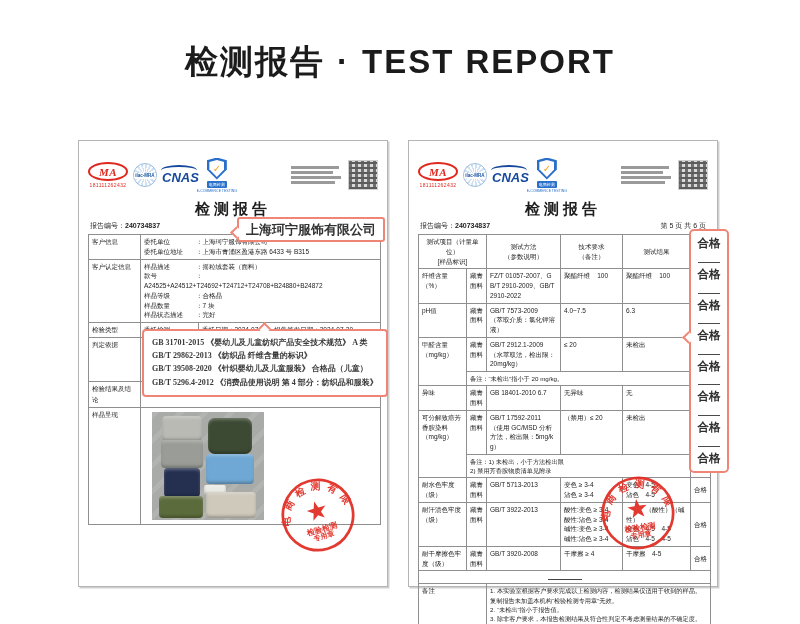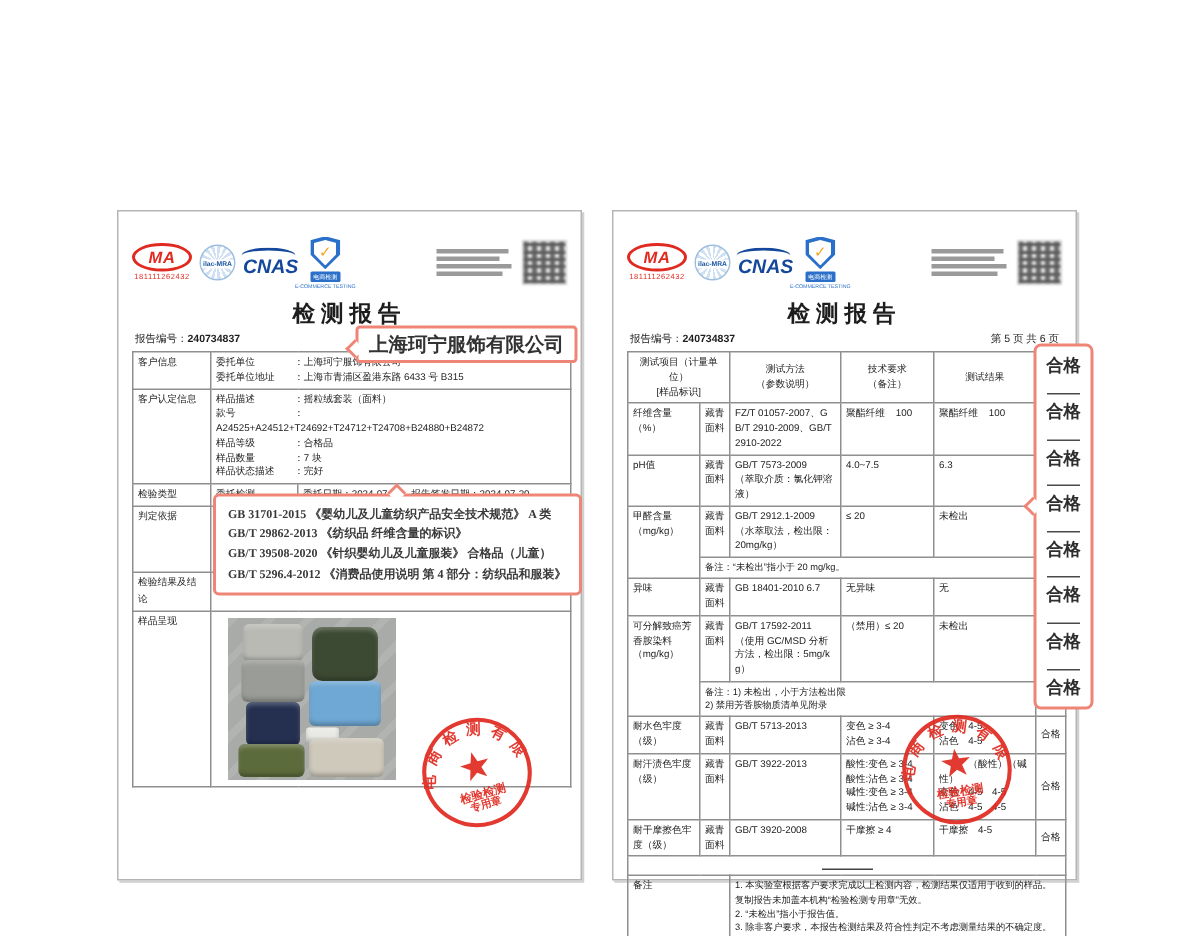--- a/index.html
+++ b/index.html
@@ -24,21 +24,21 @@
     border:1px solid #b5b5b5;box-shadow:1.5px 1.5px 0 rgba(120,120,120,.35);
     padding:8px 9px;}
   .doc-left{left:78px;}
   .doc-right{left:408px;}
 
   
   .logo-row{display:flex;align-items:center;gap:5px;height:44px;margin-top:4px;}
   .cma{display:flex;flex-direction:column;align-items:center;}
   .cma-oval{width:40px;height:19px;border:2.5px solid var(--accent-red);border-radius:50%;
     display:flex;align-items:center;justify-content:center;color:var(--accent-red);
-    font-weight:800;font-style:italic;font-size:11px;letter-spacing:.5px;}
+    font-weight:800;font-style:italic;font-size:11px;letter-spacing:.5px;font-family:Liberation Serif, serif;}
   .cma-num{font-size:5px;color:var(--accent-red);letter-spacing:.4px;margin-top:1px;}
   .globe{position:relative;width:24px;height:24px;border-radius:50%;border:1px solid #9dbede;
     background:repeating-conic-gradient(#cfe1f3 0 12deg,#ffffff 12deg 24deg);overflow:hidden;}
   .globe .band{position:absolute;left:0;top:9px;width:100%;height:6px;background:rgba(255,255,255,.9);
     font-size:4.5px;color:var(--brand-blue);text-align:center;line-height:6px;font-weight:700;}
   .cnas{position:relative;font-weight:800;font-style:italic;font-size:13px;color:#15489c;padding-top:5px;}
   .cnas::before{content:"";position:absolute;top:0;left:-1px;width:36px;height:9px;
     border-top:2px solid #15489c;border-radius:50%;}
   .shield{display:flex;flex-direction:column;align-items:center;width:26px;}
   .shield-shape{width:20px;height:22px;background:#2a6fc9;
@@ -123,20 +123,23 @@
   .stamp text{fill:var(--accent-red);font-family:"Liberation Serif","DejaVu Serif",serif;font-weight:700;}
   .stamp-arc{font-size:12.5px;letter-spacing:7px;}
   .stamp-l1{font-size:10px;}
   .stamp-l2{font-size:9px;}
 </style>
 </head>
 <body>
 
 <div class="stage">
 
+  <div class="page-header">
+    <span>检测报告</span><span class="dot">·</span><span>TEST REPORT</span>
+  </div>
 
   <div class="doc doc-left">
     <div class="logo-row">
       <div class="cma">
         <div class="cma-oval">MA</div>
         <div class="cma-num">181111262432</div>
       </div>
       <div class="globe">
         <div class="band">ilac-MRA</div>
       </div>

